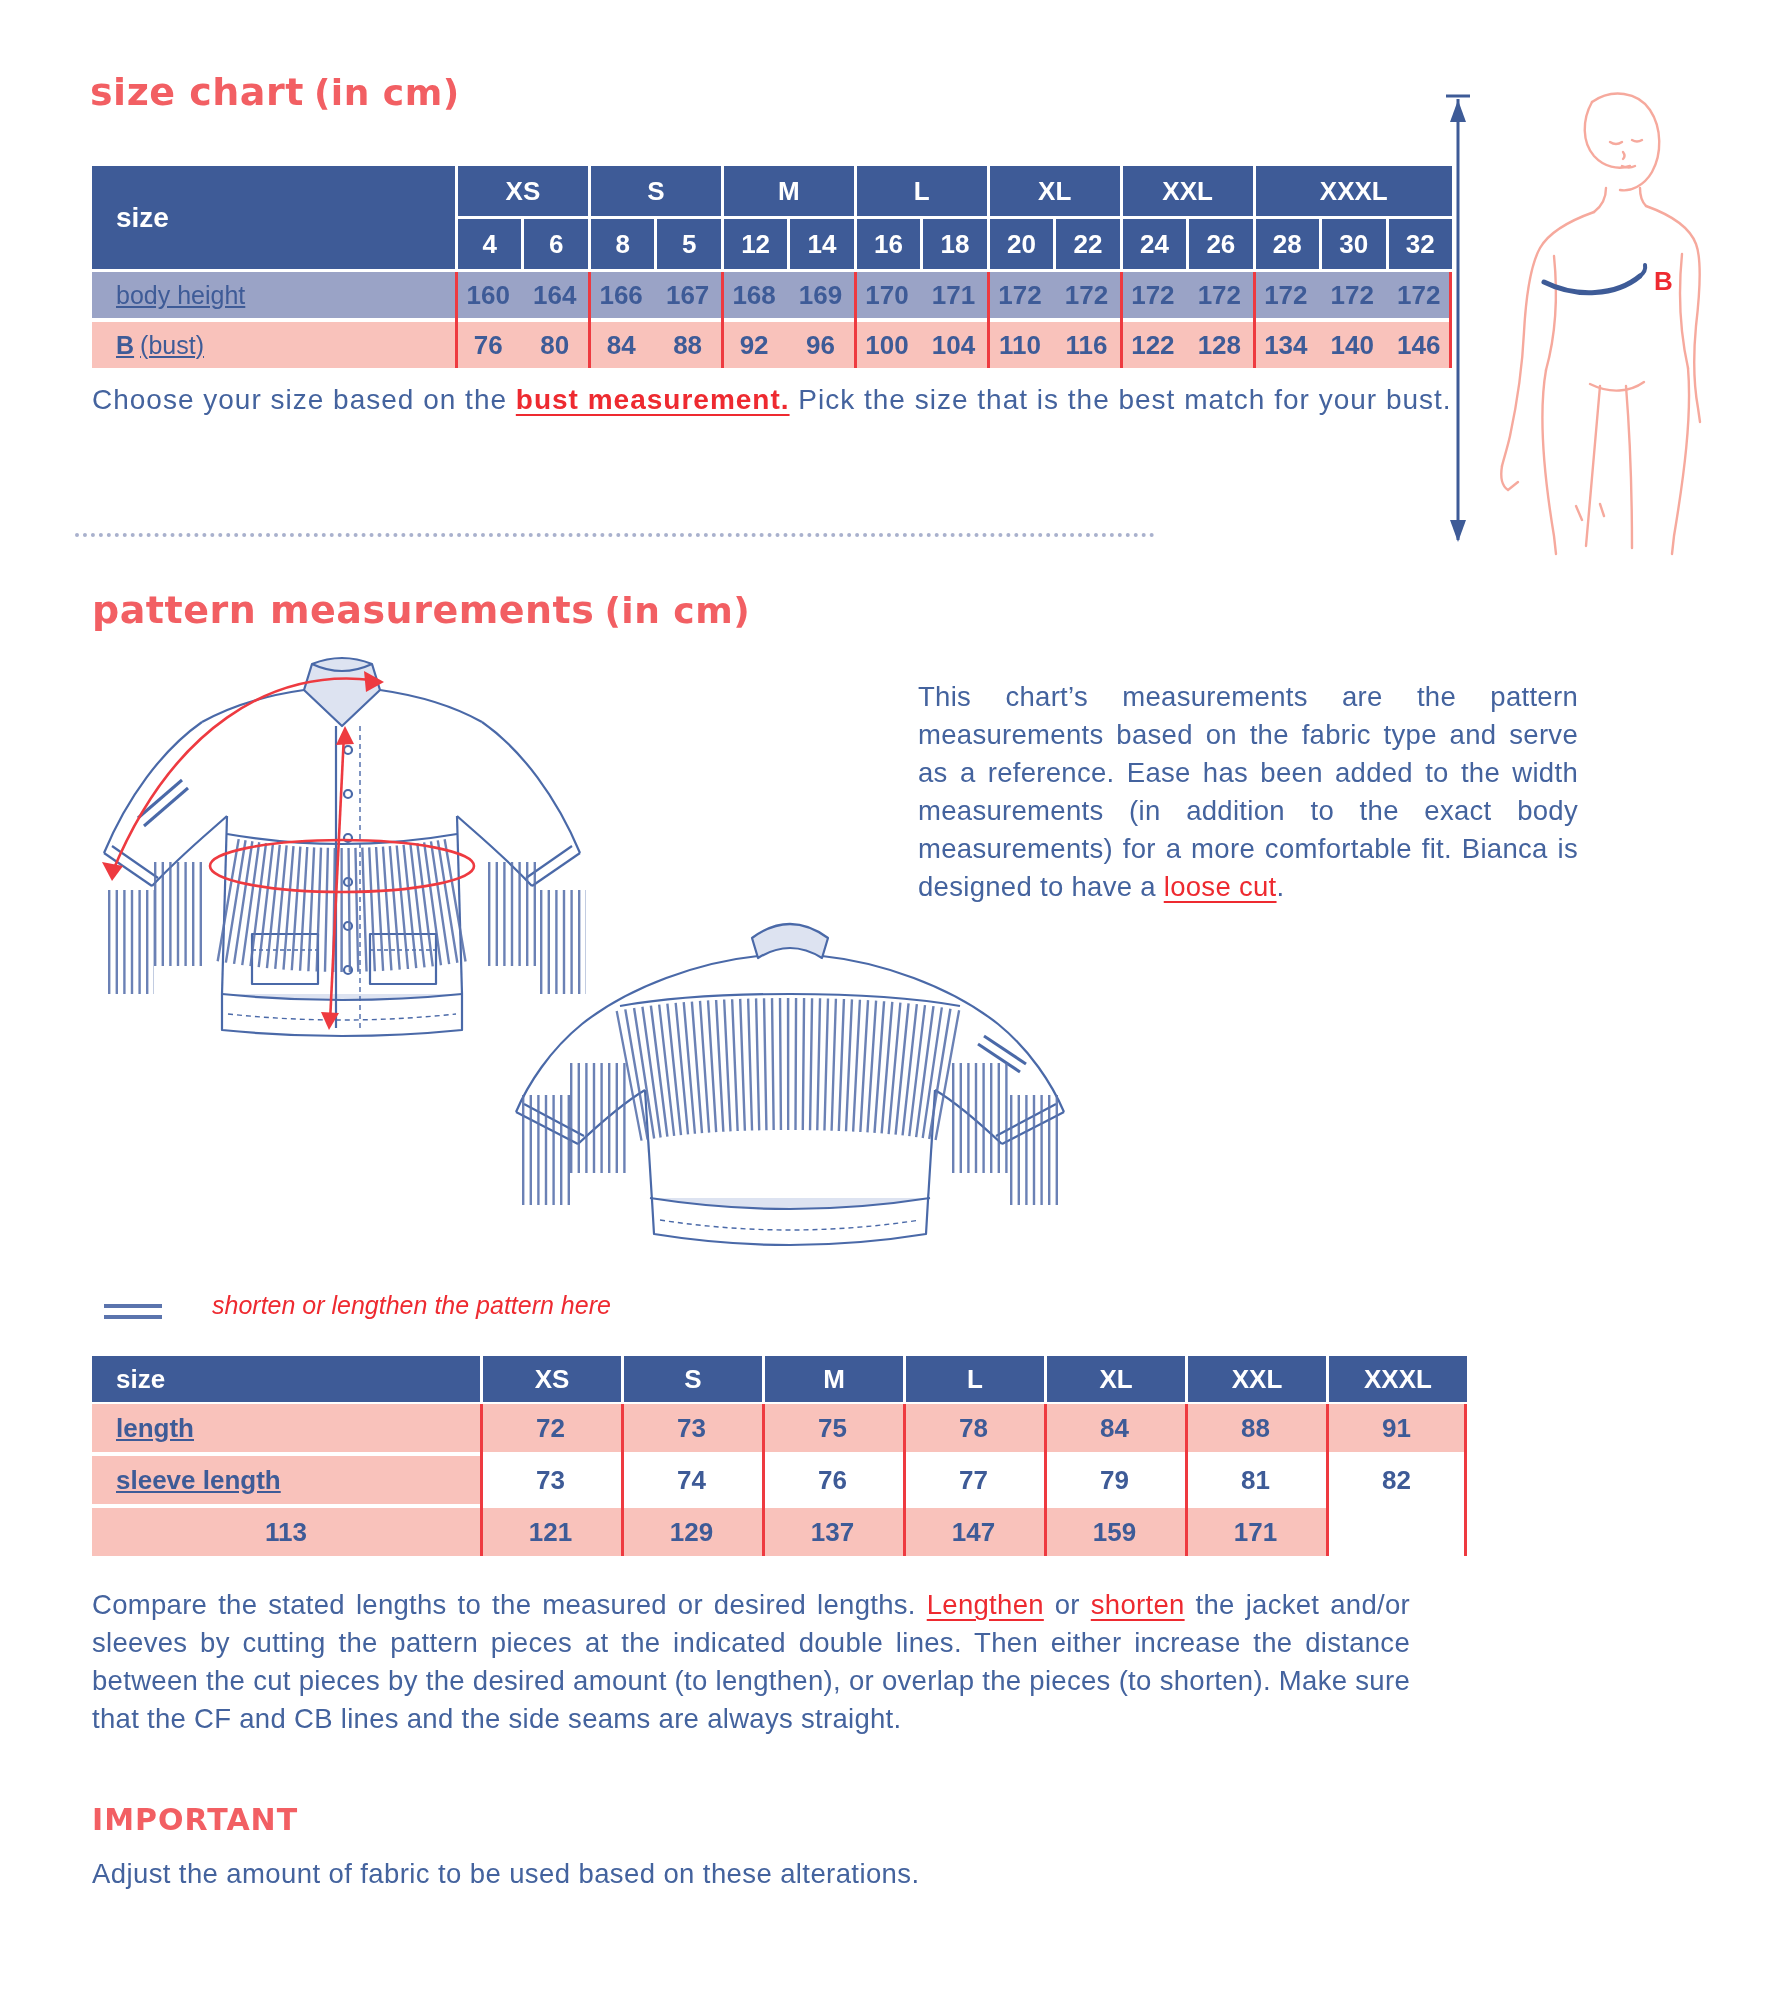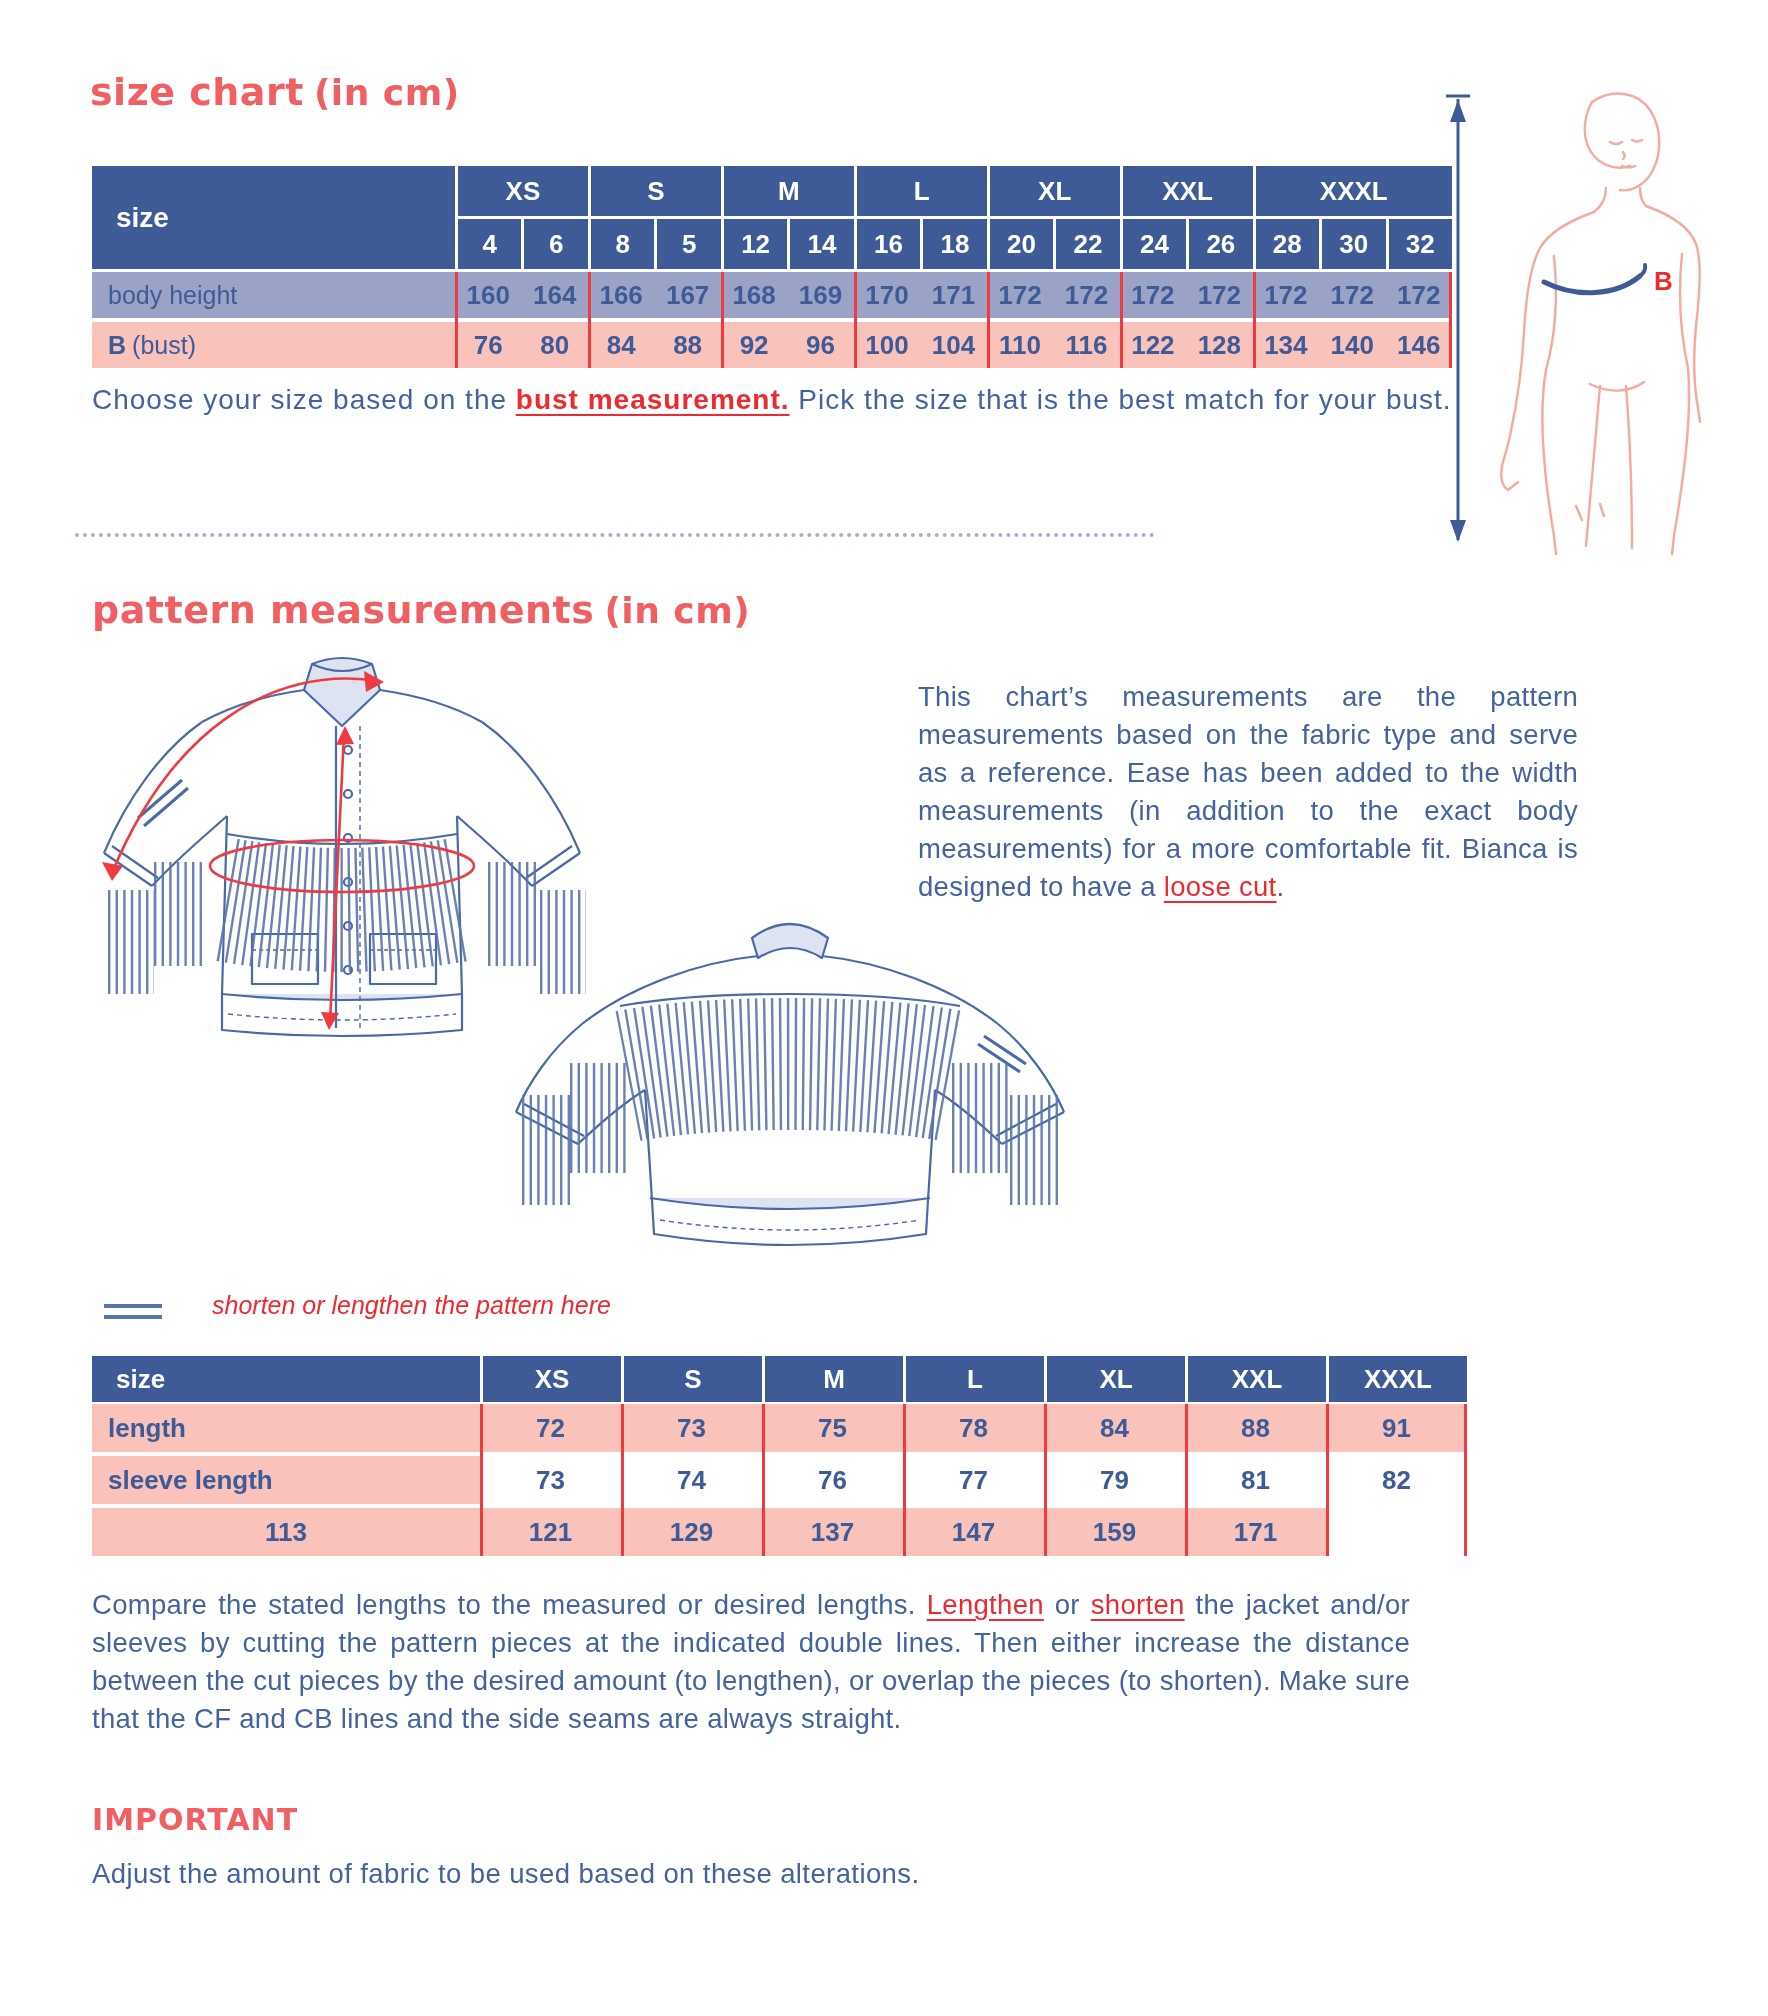--- a/index.html
+++ b/index.html
@@ -12,21 +12,21 @@
   
   .t1{position:absolute;left:92px;top:166px;width:1360px;}
   .t1-header{display:grid;grid-template-columns:363px repeat(15,1fr);grid-auto-rows:50px;gap:3px;background:#fff;}
   .hcell{background:#3e5b97;color:#fff;display:flex;align-items:center;justify-content:center;
          font-weight:bold;font-size:26px;}
   .t1-corner{grid-row:1/3;justify-content:flex-start;padding-left:24px;font-size:28px;}
   .t1-body{position:relative;margin-top:3px;}
   .t1-row{display:grid;grid-template-columns:363px repeat(15,1fr);height:46px;}
   .t1-row + .t1-row{margin-top:4px;}
   .bcell{display:flex;align-items:center;justify-content:center;color:#3e5b97;font-weight:bold;font-size:26px;}
-  .blabel{justify-content:flex-start;padding-left:16px;font-weight:normal;font-size:25px;}
+  .blabel{justify-content:flex-start;padding-left:24px;font-weight:normal;font-size:25px;text-decoration:underline;}
   .blabel b{font-weight:bold;margin-right:6px;}
   .shade-periwinkle{background:#9aa3c6;}
   .shade-pink{background:#f9c2bb;}
   .redline{position:absolute;top:0;bottom:0;width:3px;background:#ee3a40;}
   
   .note{position:absolute;left:92px;top:384px;font-size:28px;color:#44639e;letter-spacing:1px;white-space:nowrap;}
   .rlink{color:#ee2a30;text-decoration:underline;text-underline-offset:5px;text-decoration-thickness:2px;}
   
   .figure{position:absolute;left:1440px;top:84px;width:322px;height:482px;}
   

